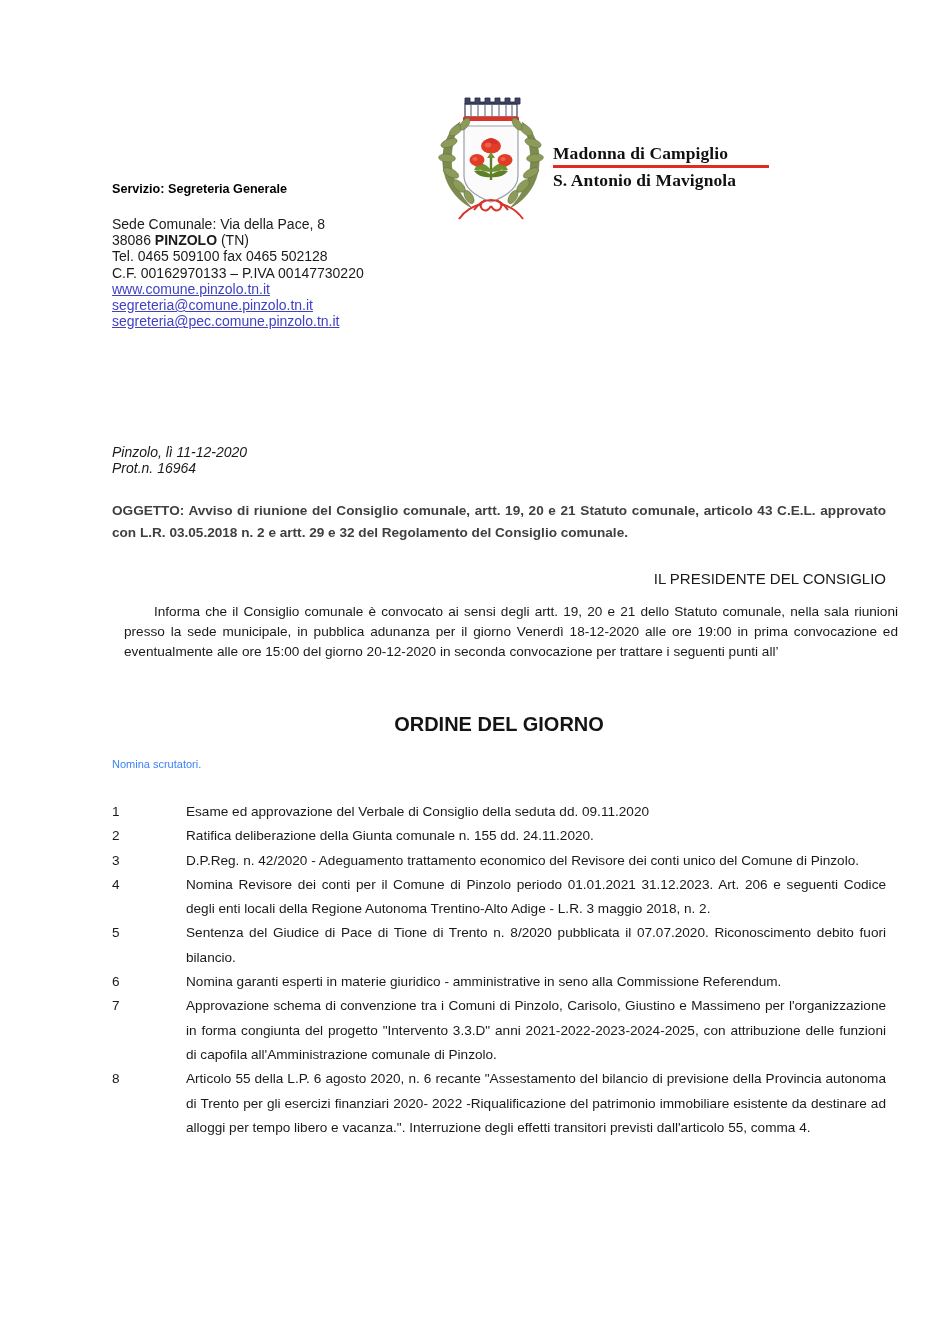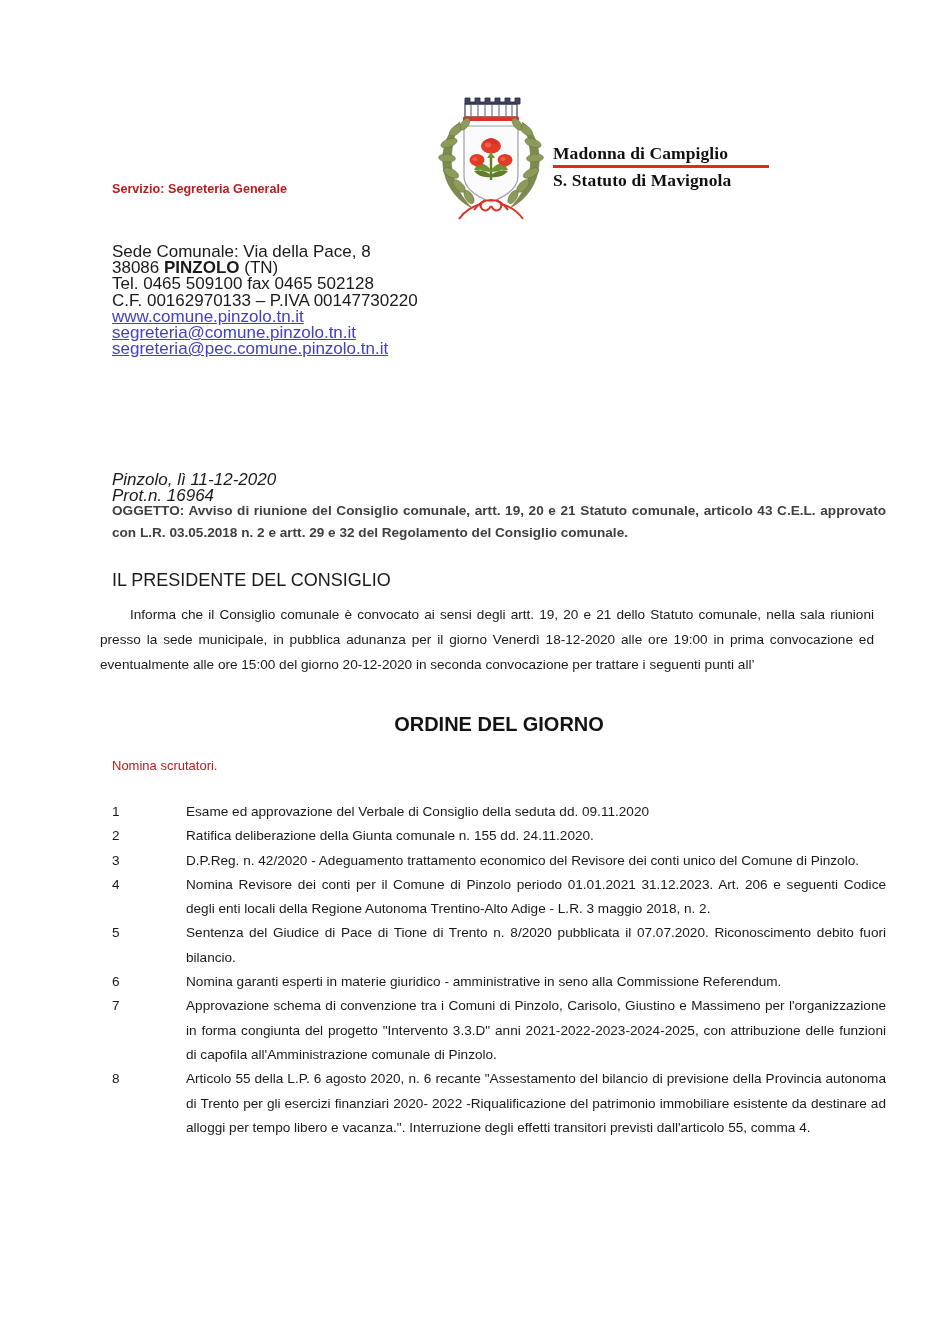--- a/index.html
+++ b/index.html
@@ -91,29 +91,28 @@
     height: 135px;
   }
 
   
   .service-line {
     position: absolute;
     left: 112px;
     top: 182px;
     font-size: 12.6px;
     font-weight: bold;
-    color: #b91c1c;
+    color: #000000;
   }
   .addr-block {
     position: absolute;
     left: 112px;
-    font-size: 17px;
+    font-size: 14px;
     line-height: 16.2px;
     color: #1a1a1a;
-    margin-top: 28px;
   }
   #addr-main { top: 216px; }
   #addr-campiglio { top: 356px; }
   #addr-protocol { top: 444px; font-style: italic; }
   .addr-block div { white-space: nowrap; }
   .addr-block b { font-weight: bold; }
   .link {
     color: #4141c4;
     text-decoration: underline;
   }
@@ -128,51 +127,51 @@
     font-weight: bold;
     line-height: 22px;
     text-align: justify;
     color: #404040;
   }
   .presidente {
     position: absolute;
     left: 112px;
     top: 570px;
     width: 774px;
-    text-align: left;
-    font-size: 18px;
+    text-align: right;
+    font-size: 15px;
     color: #1a1a1a;
   }
   .informa {
     position: absolute;
-    left: 100px;
+    left: 124px;
     top: 602px;
     width: 774px;
     font-size: 13.6px;
-    line-height: 25px;
+    line-height: 20px;
     text-align: justify;
     text-indent: 30px;
     color: #1a1a1a;
   }
   .odg-heading {
     position: absolute;
     left: 112px;
     top: 713px;
     width: 774px;
     text-align: center;
     font-size: 20px;
     font-weight: bold;
     color: #141414;
   }
   .nomina {
     position: absolute;
     left: 112px;
     top: 758px;
-    font-size: 13px;
-    color: #b91c1c;
+    font-size: 11px;
+    color: #3b82f6;
   }
 
   
   .agenda {
     position: absolute;
     left: 112px;
     top: 800px;
     width: 774px;
   }
   .agenda-row {
@@ -271,21 +270,21 @@
           <path d="M68 116 C78 118 86 124 91 131"></path>
           <path d="M53 112 q-7 4 -3 9 q5 4 9 -3"></path>
           <path d="M65 112 q7 4 3 9 q-5 4 -9 -3"></path>
         </g>
       </svg>
     </div>
 
     <div class="lh-right">
       <div class="lh-line1">Madonna di Campiglio</div>
       <div class="lh-rule"></div>
-      <div class="lh-line2">S. Statuto di Mavignola</div>
+      <div class="lh-line2">S. Antonio di Mavignola</div>
     </div>
   </div>
 
   <div class="service-line">Servizio: Segreteria Generale</div>
 
   <div class="addr-block" id="addr-main">
     <div>Sede Comunale: Via della Pace, 8</div>
     <div><span>38086 </span><b>PINZOLO</b><span> (TN)</span></div>
     <div>Tel. 0465 509100 fax 0465 502128</div>
     <div>C.F. 00162970133 – P.IVA 00147730220</div>

